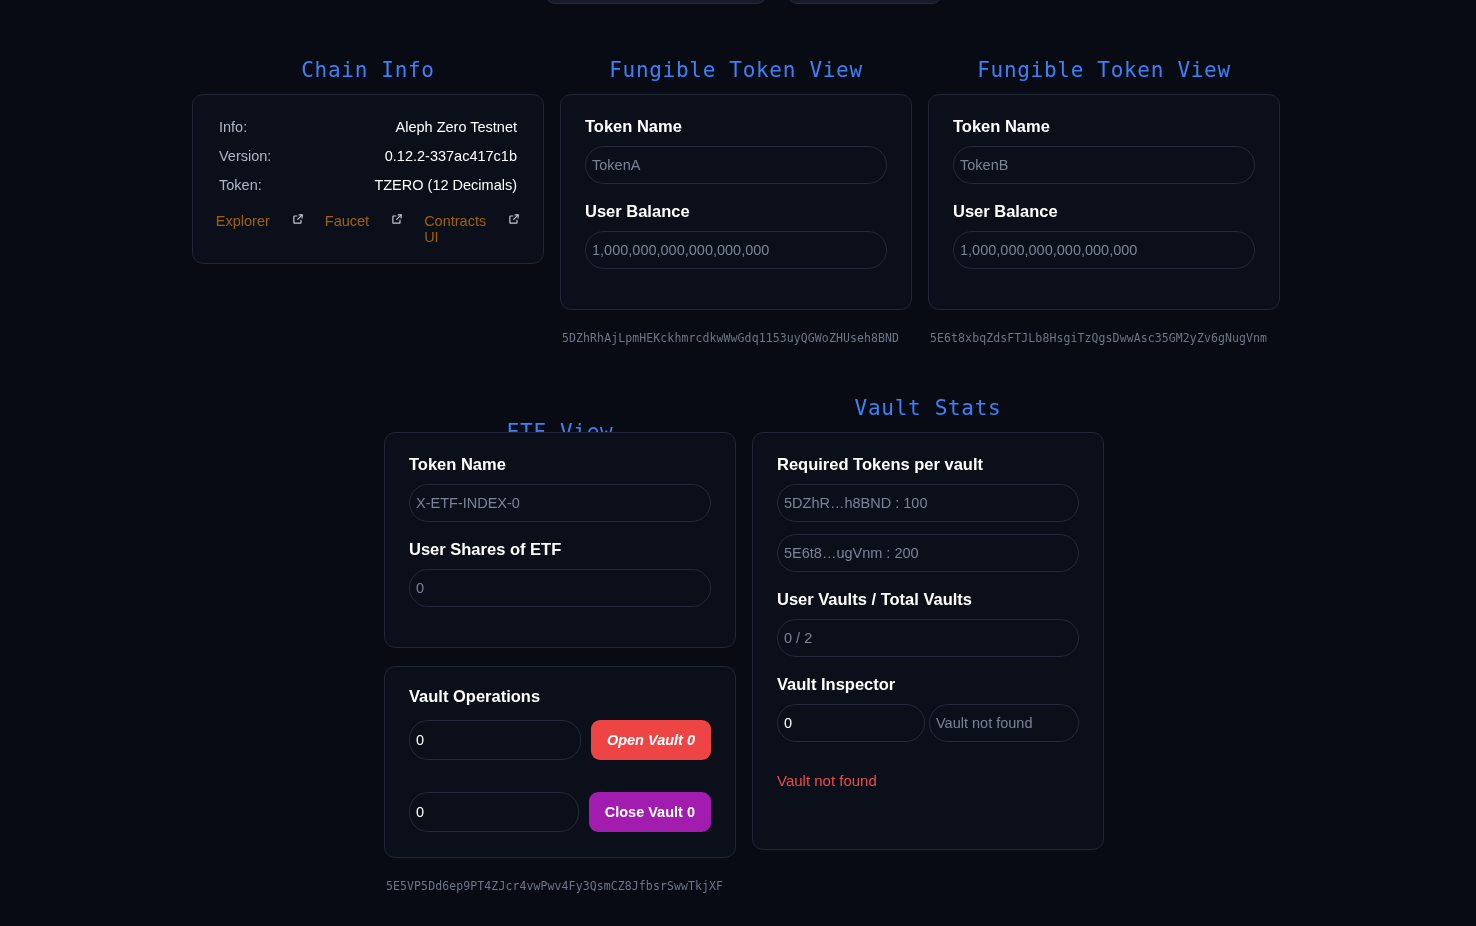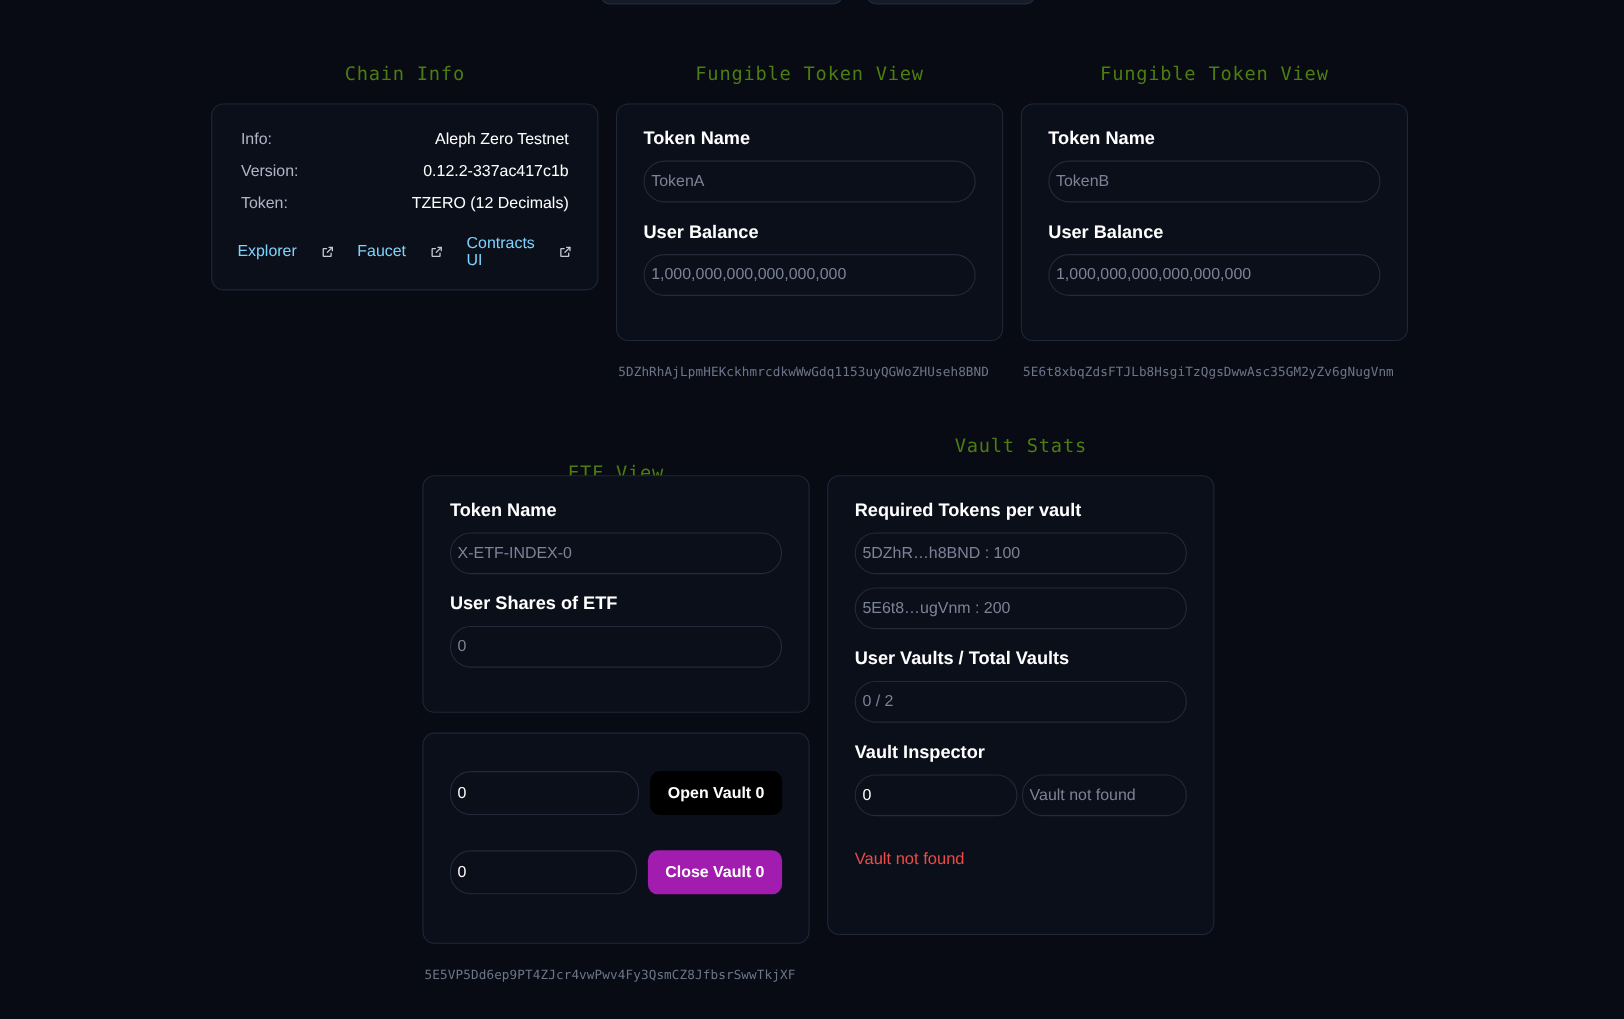--- a/index.html
+++ b/index.html
@@ -32,23 +32,23 @@
     background: #151b29;
     border: 1px solid #222b3d;
   }
   .top-pill.a { left: 545px; width: 222px; }
   .top-pill.b { left: 787px; width: 155px; }
 
   
   .section-title {
     position: absolute;
     font-family: "DejaVu Sans Mono", "Liberation Mono", monospace;
-    font-size: 17px;
+    font-size: 21px;
     letter-spacing: 0.7px;
-    color: #4d7c0f;
+    color: #3b82f6;
     text-align: center;
     white-space: nowrap;
   }
 
   
   .card {
     position: absolute;
     background: #0b0f1a;
     border: 1px solid #202738;
     border-radius: 11px;
@@ -66,24 +66,24 @@
   .info-value { color: #ffffff; font-weight: 400; }
 
   .link-row {
     display: flex;
     justify-content: center;
     gap: 21px;
     margin-top: 20px;
   }
   .ext-link {
     display: inline-flex;
-    align-items: center;
+    align-items: flex-start;
     gap: 22px;
     font-size: 14.5px;
-    color: #7dd3fc;
+    color: #a16207;
     text-decoration: none;
     cursor: pointer;
   }
   .ext-icon { display: inline-block; width: 12px; height: 12px; }
   .ext-icon svg { display: block; width: 12px; height: 12px; }
 
   
   .field-label {
     font-size: 16.5px;
     font-weight: 700;
@@ -127,21 +127,21 @@
     border-radius: 9px;
     font-family: "Liberation Sans", sans-serif;
     font-size: 14.5px;
     font-weight: 700;
     color: #ffffff;
     cursor: pointer;
     height: 40px;
     padding: 0 16px;
     white-space: nowrap;
   }
-  .btn-open { background: #000000; }
+  .btn-open { background: #ef4444; font-style: italic; }
   .btn-close { background: #a21caf; }
 
   .op-row {
     display: flex;
     align-items: center;
     gap: 10px;
   }
   .op-row .input { flex: 1; height: 40px; }
 
   .error-text {
@@ -241,20 +241,21 @@
 
   <div class="card" style="left:384px; top:432px; width:352px; height:216px; padding:22px 24px;">
     <div class="field-label">Token Name</div>
     <input class="input" type="text" readonly="" placeholder="X-ETF-INDEX-0" style="">
     <div class="gap"></div>
     <div class="field-label">User Shares of ETF</div>
     <input class="input" type="text" readonly="" placeholder="0" style="">
   </div>
 
   <div class="card" style="left:384px; top:666px; width:352px; height:192px; padding:20px 24px;">
+    <div class="field-label">Vault Operations</div>
 
     <div class="op-row" style="margin-top:14px;">
       <input class="input value-text" type="text" value="0" style="">
       <button class="btn btn-open">Open Vault 0</button>
     </div>
 
     <div class="op-row" style="margin-top:32px;">
       <input class="input value-text" type="text" value="0" style="">
       <button class="btn btn-close">Close Vault 0</button>
     </div>

